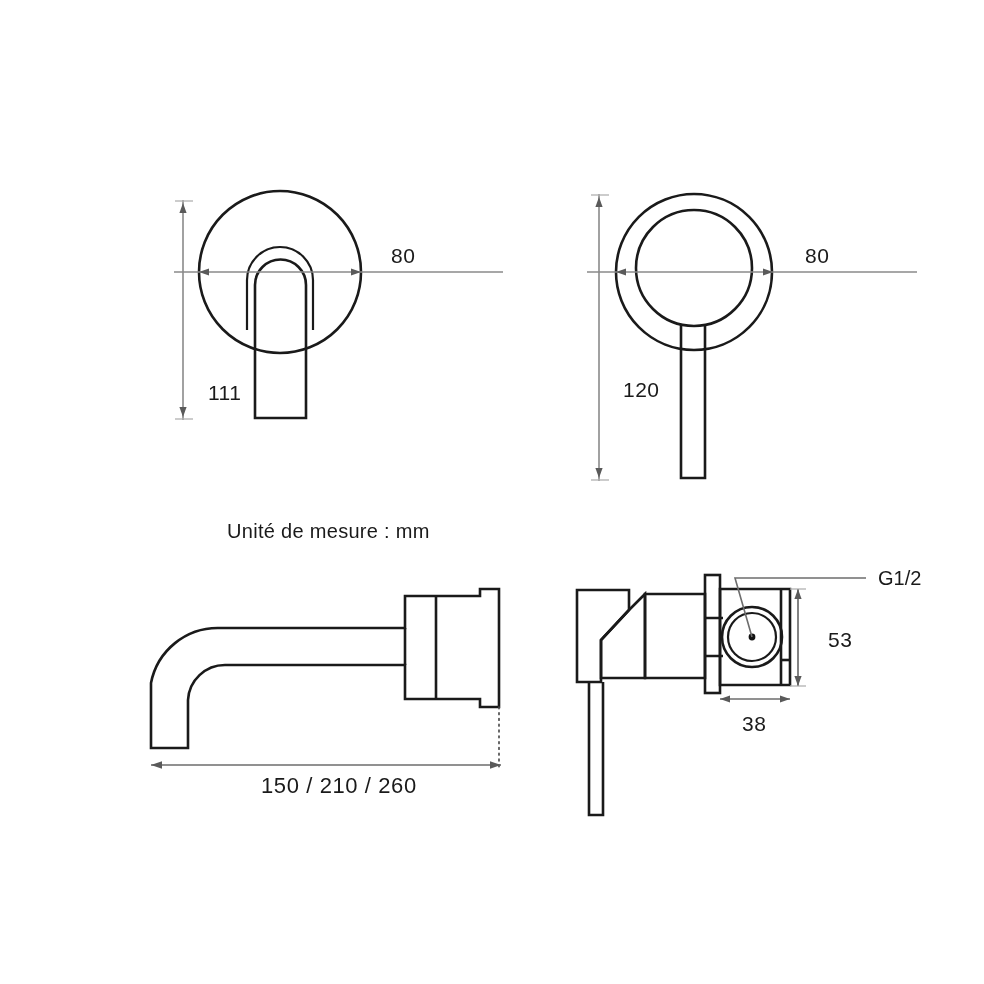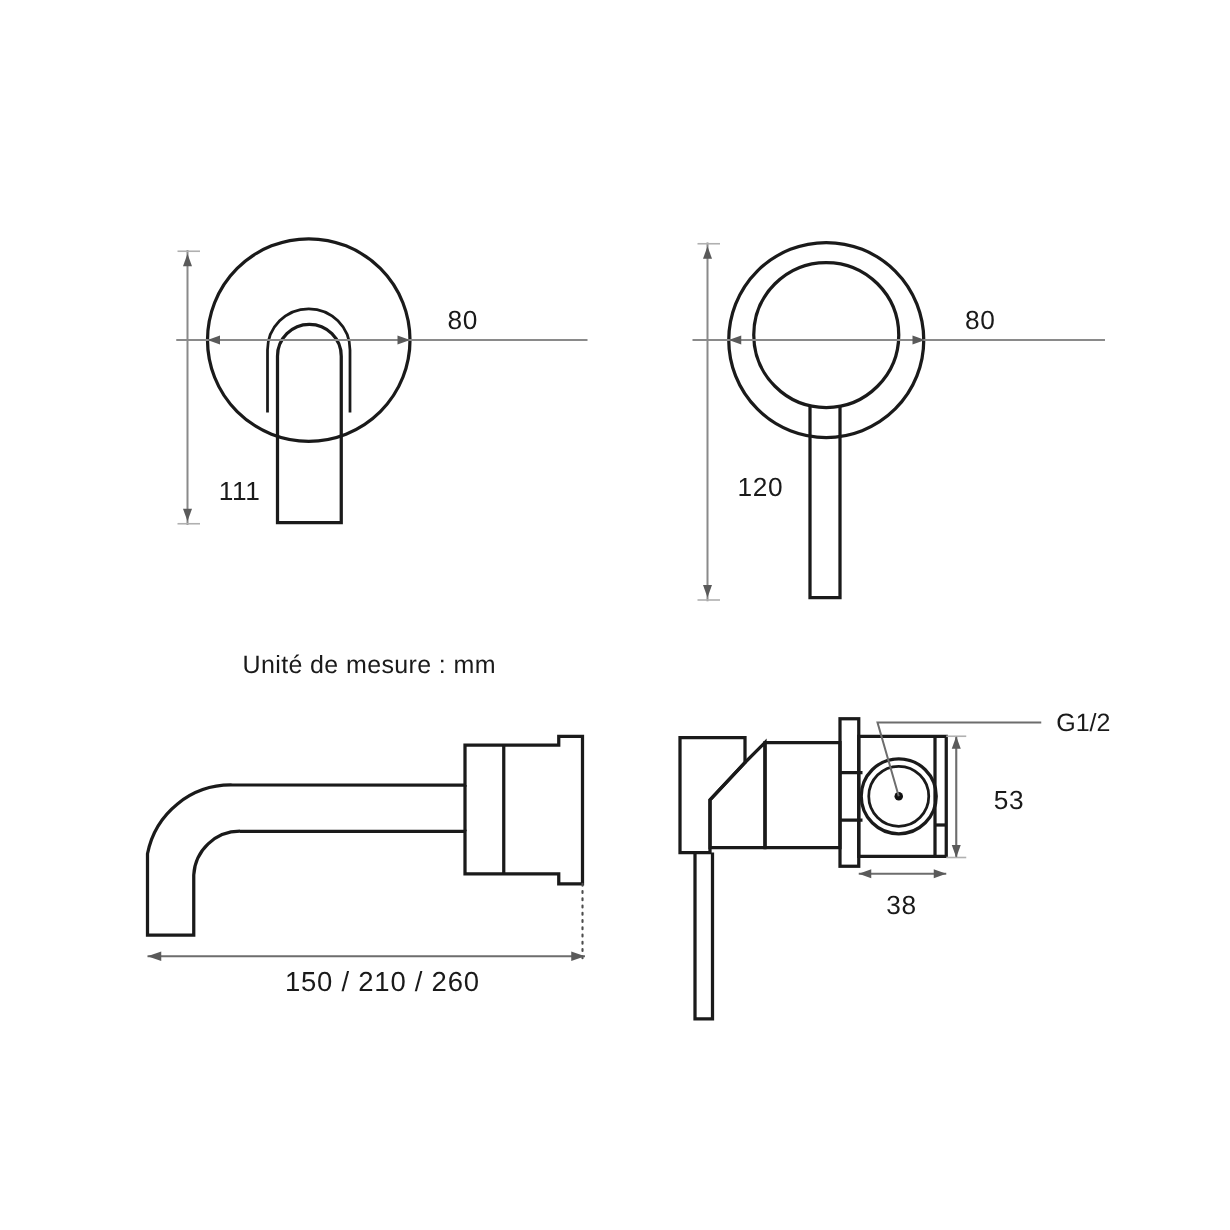--- a/index.html
+++ b/index.html
@@ -12,20 +12,21 @@
     width: 984px;
     height: 984px;
     font-family: "Liberation Sans", sans-serif;
     overflow: hidden;
   }
   #drawing-root {
     position: relative;
     width: 784px;
     height: 984px;
     background: #b91c1c;
+    margin-left: 33px;
   }
   svg#drawing {
     display: block;
     width: 984px;
     height: 984px;
   }
   .part-outline {
     fill: none;
     stroke: #1a1a1a;
     stroke-width: 2.6;

